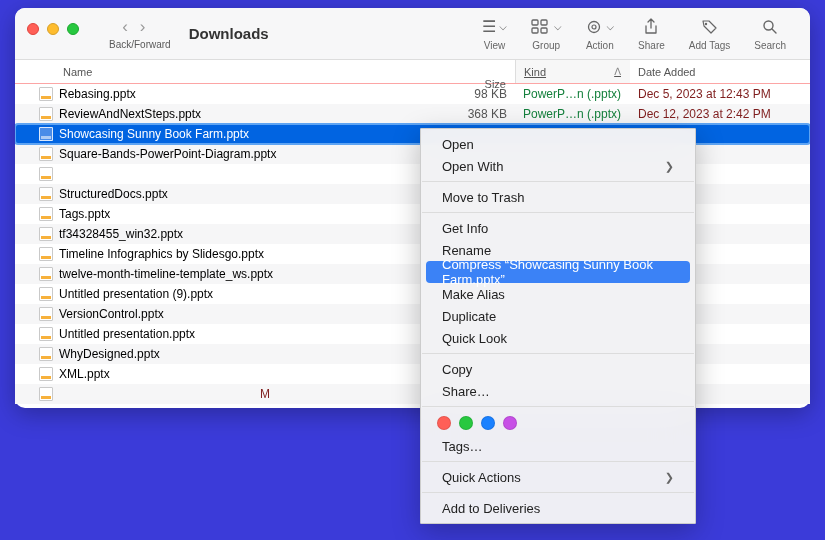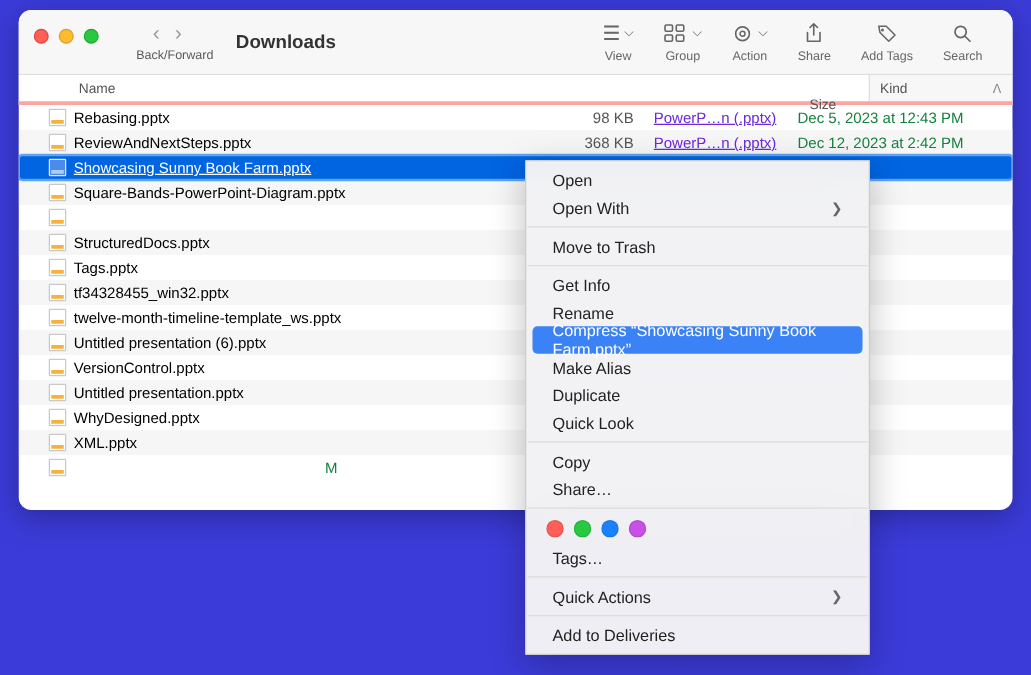--- a/index.html
+++ b/index.html
@@ -12,37 +12,37 @@
     .dot.yellow { background: #febc2e; border: 0.5px solid #d7a028; }
     .dot.green { background: #28c840; border: 0.5px solid #1da930; }
     .nav { margin-left: 30px; display: flex; flex-direction: column; align-items: center; }
     .nav-icons { color: #9a9a9a; font-size: 17px; letter-spacing: 12px; }
     .nav-cap { font-size: 10px; color: #5a5a5a; margin-top: 2px; }
     .title { font-size: 15px; font-weight: 600; color: #333; margin-left: 18px; align-self: center; text-align: right; }
     .spacer { flex: 1; }
     .toolbtn { display: flex; flex-direction: column; align-items: center; padding: 0 12px; color: #6b6b6b; }
     .toolbtn .ico { height: 20px; display: flex; align-items: center; font-size: 16px; color: #666; position: relative; }
     .toolbtn .cap { font-size: 10px; color: #666; margin-top: 3px; }
-    .col-headers { display: flex; height: 24px; background: #fff; border-bottom: 3px solid #fca5a5; font-size: 11px; color: #555; gap: 17px; }
+    .col-headers { display: flex; height: 24px; background: #fff; border-bottom: 1px solid #fca5a5; font-size: 11px; color: #555; }
     .col-headers > div { display: flex; align-items: center; padding: 0 8px; border-right: 1px solid transparent; }
     .col-name { flex: 1; padding-left: 48px !important;}
     .col-size { width: 82px; justify-content: flex-end; margin-top: 24px; }
-    .col-kind { width: 115px; justify-content: space-between; background: rgba(0,0,0,0.03); border-left: 1px solid #ddd; border-right: 1px solid #ddd; }
+    .col-kind { width: 115px; justify-content: space-between; background: rgba(0,0,0,0.03); border-left: 1px solid #ddd; border-right: 1px solid #ddd; text-decoration: underline; }
     .col-date { width: 180px; }
     .sorticon { font-size: 10px; color: #888; }
     .filelist { overflow: hidden; }
     .row { display: flex; align-items: center; height: 20px; font-size: 12px; }
     .row:nth-child(even){ background: #f6f6f7; }
-    .row.sel { background: #0164e1; color: #fff; border-radius: 3px; outline: 2px solid #5ea4f3; outline-offset: -1px; text-decoration: underline; }
+    .row.sel { background: #0164e1; color: #fff; border-radius: 3px; outline: 2px solid #5ea4f3; outline-offset: -1px; }
     .row .disclosure { width: 22px; }
     .row .icon { width: 18px; display: flex; justify-content: center; }
     .row .fname { flex: 1; padding-left: 4px; white-space: nowrap; overflow: hidden; text-overflow: ellipsis; }
     .row .fsize { width: 82px; text-align: right; color: #555; padding-right: 8px;}
-    .row .fkind { width: 115px; color: #6d28d9; padding-left: 8px; white-space: nowrap; overflow: hidden; text-overflow: ellipsis; text-decoration: underline; }
-    .row .fdate { width: 180px; color: #15803d; padding-left: 8px; white-space: nowrap; overflow: hidden; text-overflow: ellipsis; }
+    .row .fkind { width: 115px; color: #15803d; padding-left: 8px; white-space: nowrap; overflow: hidden; text-overflow: ellipsis; }
+    .row .fdate { width: 180px; color: #7f1d1d; padding-left: 8px; white-space: nowrap; overflow: hidden; text-overflow: ellipsis; }
     .row.sel .fsize, .row.sel .fkind, .row.sel .fdate { color: #fff; }
     .docicon { width: 14px; height: 14px; background: #fff; border: 1px solid #c9c9c9; border-radius: 1px; position: relative; }
     .docicon.sel { border-color: rgba(255,255,255,0.8); background: #4a8ce8; }
     .docicon::after { content: ""; position: absolute; bottom: 1px; left: 1px; right: 1px; height: 3px; background: #f59e0b; opacity: 0.8; }
     .docicon.sel::after { background: rgba(255,255,255,0.7); }
     .context-menu { position: absolute; left: 420px; top: 128px; width: 276px; background: rgba(242,242,244,0.98); backdrop-filter: blur(20px); border: 0.5px solid #ccc; border-radius: 1px; box-shadow: 0 8px 28px rgba(0,0,0,0.25); padding: 4px 0; }
     .mi { display: flex; align-items: center; height: 22px; padding: 0 16px; font-size: 13px; color: #222; margin: 0 5px; border-radius: 4px; }
     .mi.hov { background: #3b82f6; color: #fff; }
     .mi .arrow { margin-left: auto; font-size: 11px; color: #666; }
     .sep { height: 1px; background: #dcdcdc; margin: 4px 1px ; }
@@ -124,20 +124,21 @@
       <div class="cap">Search</div>
     </div>
   </div>
   <div class="col-headers">
     <div class="col-name">Name</div>
     <div class="col-size">Size</div>
     <div class="col-kind">
         <span>Kind</span>
         <span class="sorticon">ᐱ</span>
       </div>
+    <div class="col-date">Date Added</div>
   </div>
   <div class="filelist" id="filelist">
       <div class="row">
         <div class="disclosure"></div>
         <div class="icon">
           <div class="docicon "></div>
         </div>
         <div class="fname">Rebasing.pptx</div>
         <div class="fsize">98 KB</div>
         <div class="fkind">PowerP…n (.pptx)</div>
@@ -210,31 +211,41 @@
         <div class="fname">tf34328455_win32.pptx</div>
         <div class="fsize"></div>
         <div class="fkind"></div>
         <div class="fdate">M</div>
       </div>
       <div class="row">
         <div class="disclosure"></div>
         <div class="icon">
           <div class="docicon "></div>
         </div>
+        <div class="fname">Timeline Infographics by Slidesgo.pptx</div>
+        <div class="fsize"></div>
+        <div class="fkind"></div>
+        <div class="fdate"></div>
+      </div>
+      <div class="row">
+        <div class="disclosure"></div>
+        <div class="icon">
+          <div class="docicon "></div>
+        </div>
         <div class="fname">twelve-month-timeline-template_ws.pptx</div>
         <div class="fsize"></div>
         <div class="fkind"></div>
         <div class="fdate"></div>
       </div>
       <div class="row">
         <div class="disclosure"></div>
         <div class="icon">
           <div class="docicon "></div>
         </div>
-        <div class="fname">Untitled presentation (6).pptx</div>
+        <div class="fname">Untitled presentation (9).pptx</div>
         <div class="fsize"></div>
         <div class="fkind"></div>
         <div class="fdate"></div>
       </div>
       <div class="row">
         <div class="disclosure"></div>
         <div class="icon">
           <div class="docicon "></div>
         </div>
         <div class="fname">VersionControl.pptx</div>

